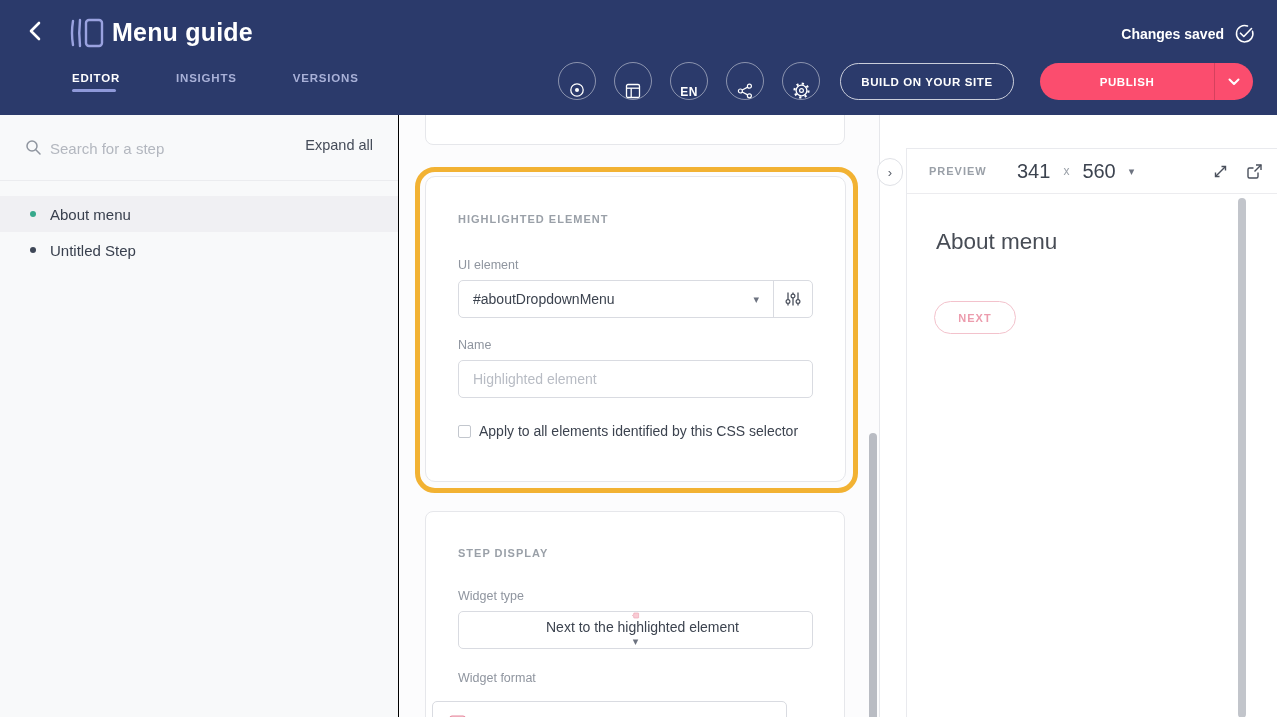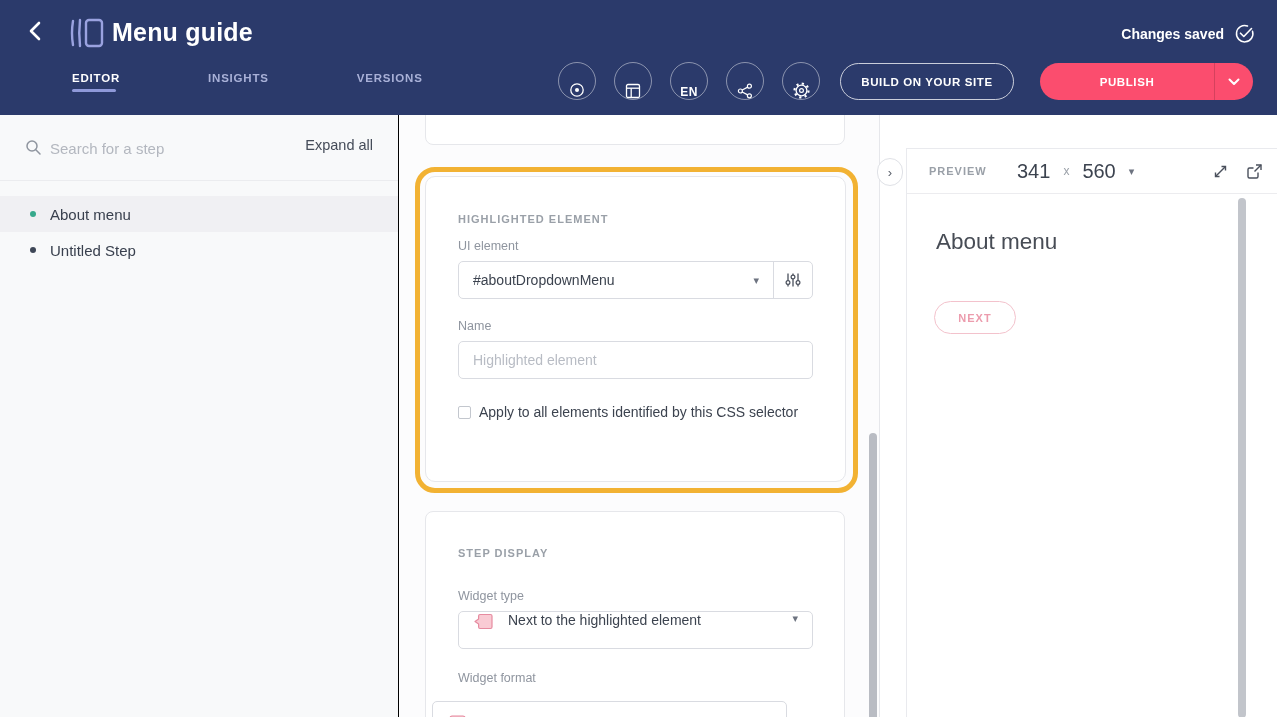--- a/index.html
+++ b/index.html
@@ -4,21 +4,21 @@
 <style>
   * { margin:0; padding:0; box-sizing:border-box; }
   html,body { width:1277px; height:717px; overflow:hidden; background:#ffffff;
     font-family:"Liberation Sans", sans-serif; }
 
   
   .header { position:absolute; left:0; top:0; width:1277px; height:115px; background:#2b3a6b; }
   .back-btn { position:absolute; left:26px; top:20px; width:28px; height:28px; cursor:pointer; }
   .logo { position:absolute; left:68px; top:17px; }
   .page-title { position:absolute; left:112px; top:18px; color:#ffffff; font-size:25px; font-weight:600; letter-spacing:0.2px; }
-  .tabs { position:absolute; left:72px; top:72px; display:flex; gap:88px; }
+  .tabs { position:absolute; left:72px; top:72px; display:flex; gap:56px; }
   .tab { color:#a9b1d8; font-size:11.5px; font-weight:700; letter-spacing:0.8px; padding-bottom:14px; position:relative; cursor:pointer; }
   .tab.active { color:#ffffff; }
   .tab.active::after { content:""; position:absolute; left:0; bottom:6px; width:44px; height:3px; background:#8f99d9; border-radius:2px; }
   .hdr-icons { position:absolute; left:558px; top:62px; display:flex; gap:18px; }
   .icon-circle { width:38px; height:38px; border-radius:50%; border:1px solid rgba(255,255,255,0.45);
     display:flex; align-items:flex-end; justify-content:center; color:#ffffff; cursor:pointer; }
   .lang-label { color:#ffffff; font-size:12px; font-weight:700; letter-spacing:0.5px; }
   .build-btn { position:absolute; left:840px; top:63px; width:174px; height:37px; border-radius:19px;
     border:1px solid rgba(255,255,255,0.75); background:transparent; color:#ffffff;
     font-size:11.5px; font-weight:700; letter-spacing:0.6px; display:flex; align-items:center; justify-content:center; cursor:pointer; }
@@ -60,22 +60,22 @@
   .select-value { font-size:14px; color:#3c434f; flex:1; }
   .caret { color:#6d7380; font-size:11px; }
   .select-aux { width:39px; border-left:1px solid #d9dbe1; display:flex; align-items:center; justify-content:center; cursor:pointer; }
   .text-input { width:355px; height:38px; border:1px solid #d9dbe1; border-radius:5px; padding:0 14px;
     font-size:14px; color:#3c434f; outline:none; background:#ffffff; font-family:"Liberation Sans", sans-serif; }
   .text-input::placeholder { color:#b8bcc4; }
   .checkbox-row { display:flex; align-items:center; gap:8px; margin-top:25px; cursor:pointer; }
   .checkbox-box { width:13px; height:13px; border:1px solid #c3c7ce; border-radius:2px; background:#ffffff; }
   .checkbox-label { font-size:14px; color:#3c434f; }
   .step-card { position:absolute; left:25px; top:396px; width:420px; height:260px; padding:35px 32px 0 32px; border-radius:8px; }
-  .dd-icon-row { display:flex; width:355px; height:38px; border:1px solid #d9dbe1; border-radius:5px;
-    background:#ffffff; padding:0 14px; cursor:pointer; }
+  .dd-icon-row { display:flex; align-items:center; width:355px; height:38px; border:1px solid #d9dbe1; border-radius:5px;
+    background:#ffffff; padding:0 14px; cursor:pointer;flex-direction:column; }
   .dd-text { flex:1; font-size:14px; color:#3c434f; margin-left:14px; }
   .partial-dd { position:absolute; left:32px; top:586px; width:355px; height:38px; border:1px solid #d9dbe1;
     border-radius:5px; background:#ffffff; display:flex; align-items:center; padding:0 14px; }
   .editor-scrollbar { position:absolute; left:469px; top:318px; width:8px; height:284px; background:#b9bcc3; border-radius:4px 4px 0 0; }
 
   
   .collapse-btn { position:absolute; left:877px; top:158px; width:26px; height:28px; background:#ffffff;
     border:1px solid #dfe1e6; border-radius:14px; display:flex; align-items:center; justify-content:center;
     color:#5a606b; font-size:13px; cursor:pointer; z-index:5; }
   .preview-panel { position:absolute; left:906px; top:148px; width:376px; height:569px; background:#ffffff;
@@ -194,21 +194,21 @@
   </div>
 </div>
 
 <div class="editor">
   <div class="card partial-top-card"></div>
 
   <div class="highlight-wrap">
     <div class="card hl-card">
       <div class="section-title">HIGHLIGHTED ELEMENT</div>
 
-      <div class="field-label" style="margin-top:14px;">UI element</div>
+      <div class="field-label" style="margin-top:33px;">UI element</div>
       <div class="select-row">
         <div class="select-main">
           <span class="select-value">#aboutDropdownMenu</span>
           <span class="caret">▾</span>
         </div>
         <div class="select-aux">
           <svg width="16" height="16" viewBox="0 0 16 16">
             <line x1="3" y1="1.5" x2="3" y2="14.5" stroke="#4a505c" stroke-width="1.3"></line>
             <line x1="8" y1="1.5" x2="8" y2="14.5" stroke="#4a505c" stroke-width="1.3"></line>
             <line x1="13" y1="1.5" x2="13" y2="14.5" stroke="#4a505c" stroke-width="1.3"></line>

